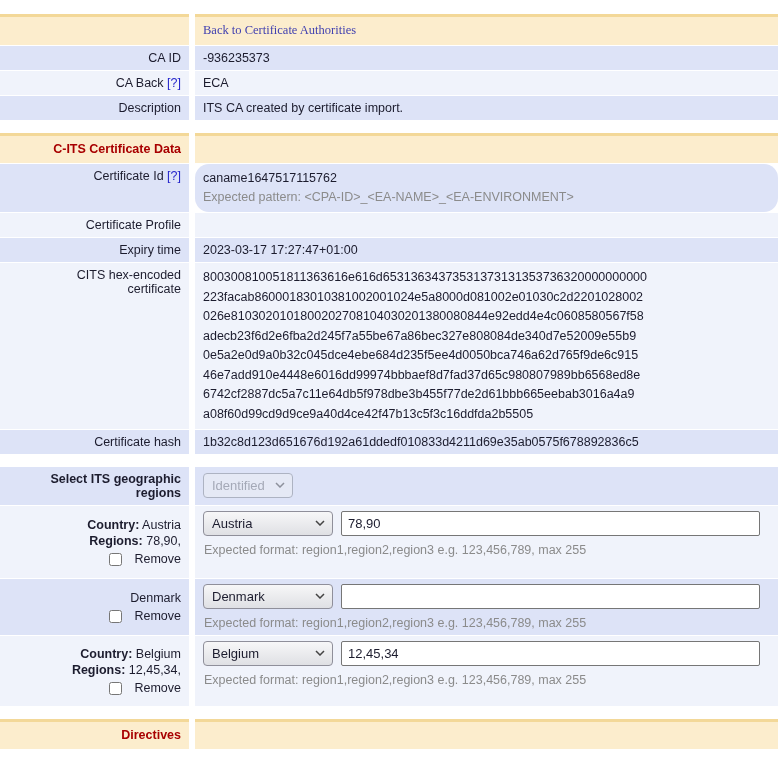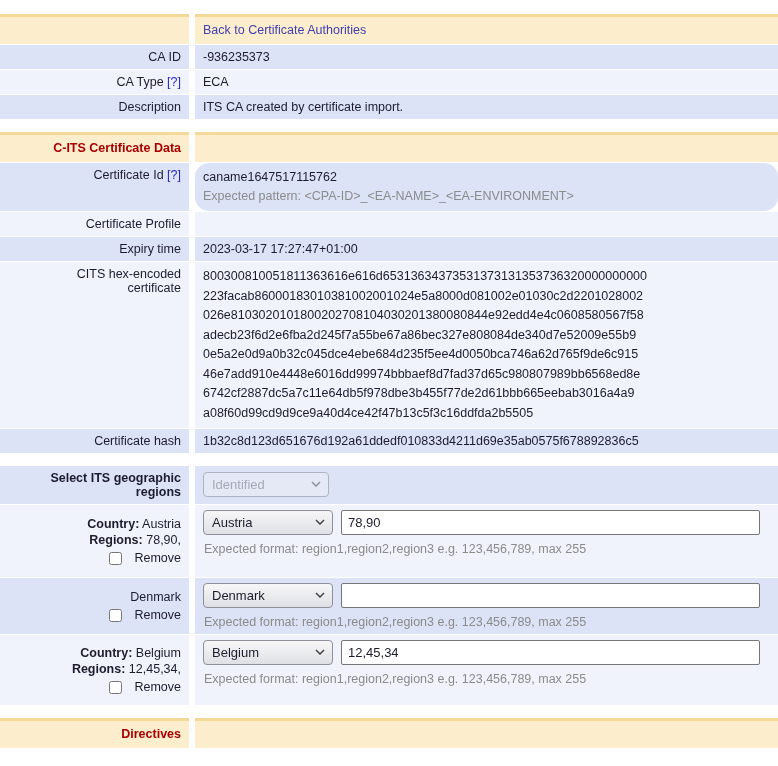--- a/index.html
+++ b/index.html
@@ -12,21 +12,21 @@
   .tbl { margin-top:14px; }
   .row { display:flex; gap:6px; margin-top:1px; }
   .cell { padding:5px 8px; }
   .cl { width:189px; flex:0 0 189px; text-align:right;padding-left:28px; }
   .cr { flex:1 1 auto; text-align:left; }
   .row-dark  .cell { background:#dde3f7; }
   .row-light .cell { background:#f0f3fb; }
   .row-section .cell { background:#fcedcd; border-top:3px solid #f3d898; padding-top:6px; padding-bottom:7px; }
   .gap13 { margin-top:13px; }
   .section-title { color:#a80000; font-weight:bold; }
-  a.backlink { color:#4141b0; text-decoration:none; }
+  a.backlink { color:#4141b0; text-decoration:none;font-family:Liberation Serif, serif; }
   .help-tag { color:#2626cc; }
   .hint { color:#8b8b8b; font-size:12.5px; }
   .b { font-weight:bold; }
   .hexline { line-height:19.5px; white-space:nowrap; }
   .hash { letter-spacing:0; }
 
   
   .cell.stack { display:flex; flex-direction:column; }
   .cl.vmid { display:flex; flex-direction:column; justify-content:center; align-items:flex-end; line-height:16px; }
   .remove-line { display:flex; align-items:center; gap:12px; margin-top:2px; }
@@ -37,21 +37,21 @@
   select {
     appearance:none; -webkit-appearance:none;
     font-family:inherit; font-size:13px; color:#1c1c2e;
     height:25px; padding:0 24px 0 8px;
     border:1px solid #8f8f9a; border-radius:4px;
     background:linear-gradient(#f7f7f8,#dfe0e4);
   }
   .selwrap .chev { position:absolute; right:8px; top:9px; pointer-events:none; line-height:0; }
   select.country { width:130px; }
   select.disabled-sel {
-    width:126px; color:#8d919c; border-color:#9aa0ad;
+    width:90px; color:#8d919c; border-color:#9aa0ad;
     background:#e9ecf5;
   }
   
   input.regioninput {
     flex:1 1 auto; height:25px; margin-right:10px;
     border:1px solid #767676; border-radius:2px;
     padding:0 6px; font-family:inherit; font-size:13px; color:#1c1c2e; background:#fff;
   }
   .field-line { display:flex; align-items:center; gap:8px; padding-top:1px; }
   .cr.regioncell { padding-top:4px; }
@@ -74,21 +74,21 @@
     </div>
   </div>
 
   <div class="row row-dark">
     <div class="cell cl">CA ID</div>
     <div class="cell cr">-936235373</div>
   </div>
 
   <div class="row row-light">
     <div class="cell cl">
-      <span>CA Type</span>
+      <span>CA Back</span>
       <span class="help-tag">[?]</span>
     </div>
     <div class="cell cr">ECA</div>
   </div>
 
   <div class="row row-dark">
     <div class="cell cl">Description</div>
     <div class="cell cr">ITS CA created by certificate import.</div>
   </div>
 

